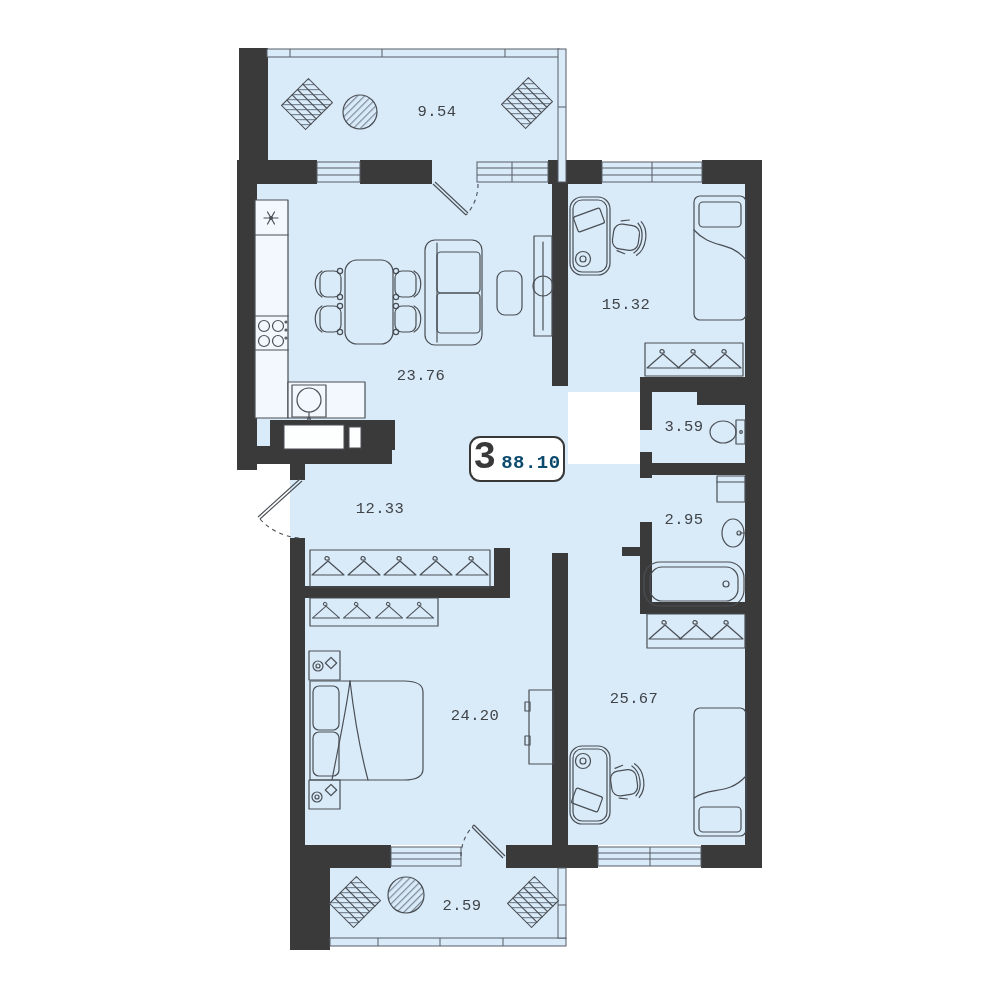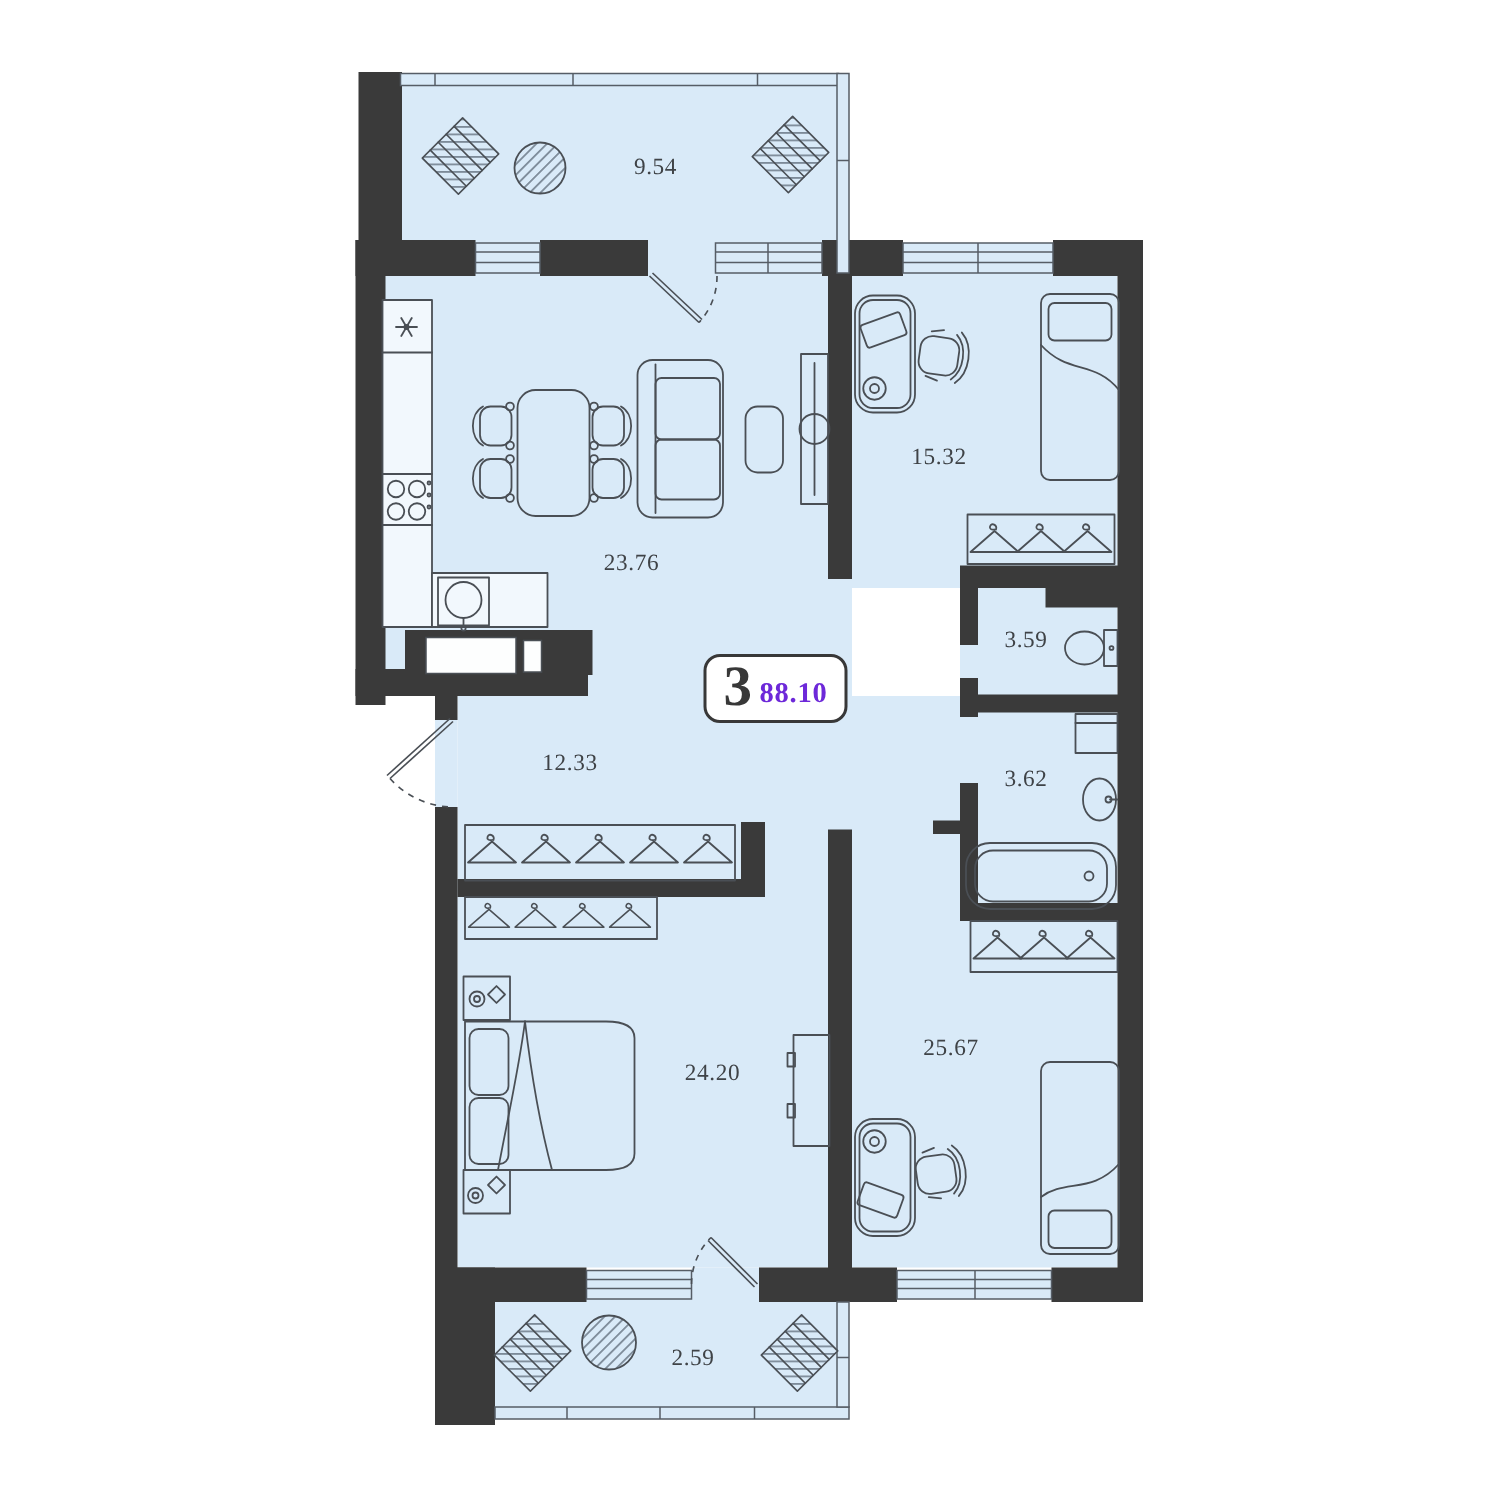--- a/index.html
+++ b/index.html
@@ -1,25 +1,25 @@
 <!DOCTYPE html>
 <html><head>
 <meta charset="utf-8">
 <style>
   html,body{margin:0;padding:0;background:#ffffff;}
   #canvas{position:relative;width:1000px;height:1000px;background:#ffffff;overflow:hidden;
-          font-family:Liberation Serif, serif;}
+          font-family:Liberation Mono, monospace;}
   #plan-svg{position:absolute;left:0;top:0;}
   .rlabel{position:absolute;transform:translate(-50%,-50%);
           font-size:15.5px;color:#3f4347;letter-spacing:.4px;white-space:nowrap;}
   #badge{position:absolute;left:469px;top:436px;width:96px;height:46px;
          background:#ffffff;border:2.5px solid #383838;border-radius:11px;
          display:flex;align-items:center;justify-content:center;gap:5px;box-sizing:border-box;}
   #badge .big{font-size:38px;font-weight:800;color:#383838;line-height:.85;margin-top:-2px;}
-  #badge .small{font-size:19px;font-weight:600;color:#6d28d9;margin-top:7px;letter-spacing:.5px;}
+  #badge .small{font-size:19px;font-weight:600;color:#0c4a6e;margin-top:7px;letter-spacing:.5px;}
 </style>
 </head>
 <body>
 
 <div id="canvas">
 
 <svg id="plan-svg" width="1000" height="1000" viewBox="0 0 1000 1000">
   <defs>
     <pattern id="hatch" width="5" height="5" patternUnits="userSpaceOnUse" patternTransform="rotate(45)">
       <rect width="5" height="5" fill="#d9eaf8"></rect>
@@ -338,21 +338,21 @@
     <circle cx="406" cy="895" r="18" fill="url(#hatch)"></circle>
     <use href="#lounge" transform="translate(533,902) rotate(45)"></use>
   </g>
 </svg>
 
 <div class="rlabel" style="left:437px;top:112px">9.54</div>
 <div class="rlabel" style="left:421px;top:376px">23.76</div>
 <div class="rlabel" style="left:626px;top:305px">15.32</div>
 <div class="rlabel" style="left:684px;top:427px">3.59</div>
 <div class="rlabel" style="left:380px;top:509px">12.33</div>
-<div class="rlabel" style="left:684px;top:520px">3.62</div>
+<div class="rlabel" style="left:684px;top:520px">2.95</div>
 <div class="rlabel" style="left:475px;top:716px">24.20</div>
 <div class="rlabel" style="left:634px;top:699px">25.67</div>
 <div class="rlabel" style="left:462px;top:906px">2.59</div>
 
 <div id="badge">
   <span class="big">3</span>
   <span class="small">88.10</span>
 </div>
 
 </div>

